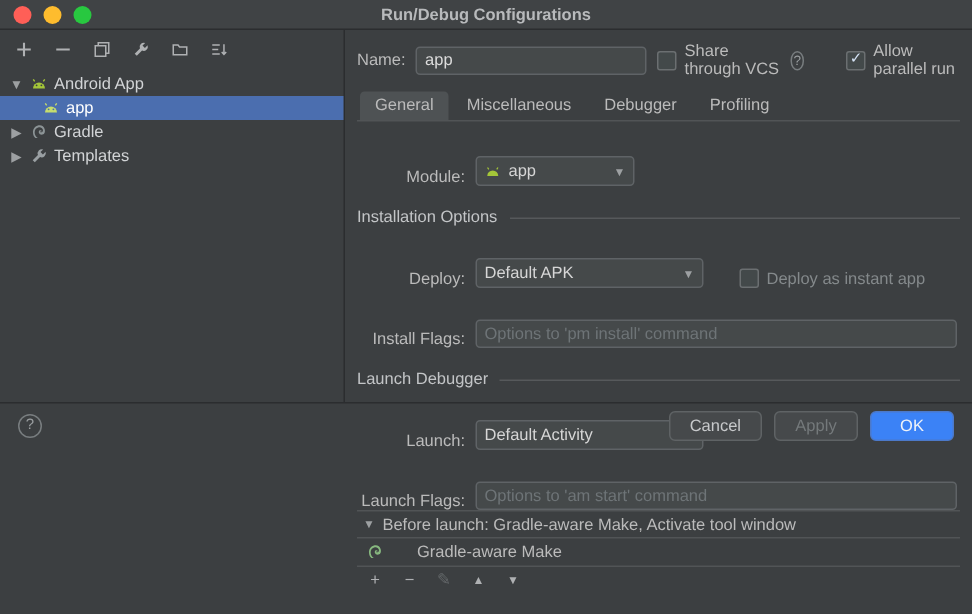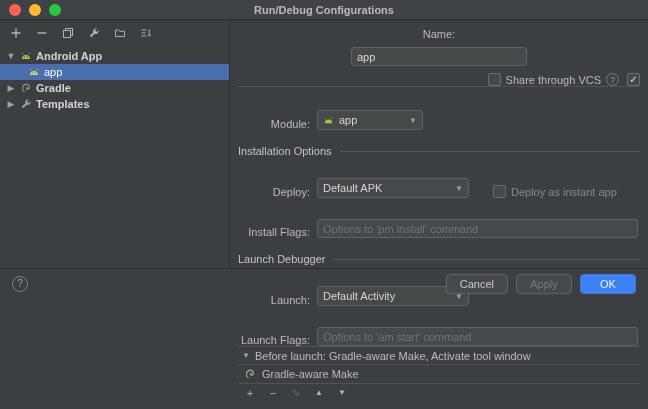--- a/index.html
+++ b/index.html
@@ -29,35 +29,35 @@
   
   .main { flex:1 1 auto; display:flex; min-height:0; }
   .sidebar { width:230px; flex:0 0 230px; border-right:1px solid #2b2d2f; display:flex; flex-direction:column; }
   .sidebar-toolbar { height:26px; display:flex; align-items:center; gap:10px; padding:0 8px; }
   .tb-btn { width:16px; height:16px; display:flex; align-items:center; justify-content:center; cursor:pointer; }
   .tree { flex:1; padding-top:2px; }
   .tree-row { height:16px; display:flex; align-items:center; gap:4px; padding-left:6px; cursor:pointer; white-space:nowrap; }
   .tree-row .arrow { width:10px; text-align:center; color:#9da0a2; font-size:9px; }
   .tree-row.selected { background:#4b6eaf; color:#ffffff; }
   .tree-row.child { padding-left:28px; }
-  .tree-label.bold { font-weight:bold; color:#d2d4d6; }
+  .tree-label.bold { font-weight:normal; color:#d2d4d6; }
   .tree-row.selected .tree-label { color:#ffffff; }
 
   
   .content { flex:1; display:flex; flex-direction:column; min-width:0; padding:6px 8px 0 8px; }
-  .name-row { display:flex; align-items:center; gap:7px; margin-top:2px;flex-direction:column; }
+  .name-row { display:flex; align-items:center; gap:7px; margin-top:2px; }
   .field-label { color:#bbbbbb; }
   input.text {
     background:#45494a; border:1px solid #5f6366; border-radius:3px;
     color:#dcdcdc; font:11px "Liberation Sans", sans-serif;
     height:19px; padding:0 5px; outline:none;
   }
   input.text::placeholder { color:#6e7477; }
   .name-input { width:176px; }
-  .right-checks { margin-left:auto; display:flex; align-items:center; gap:8px; }
+  .right-checks { margin-left:auto; display:flex; align-items:center; gap:28px; }
   .check-group { display:flex; align-items:center; gap:5px; cursor:pointer; }
   .checkbox {
     width:13px; height:13px; border:1px solid #6b6f71; border-radius:2px;
     background:#43494a; display:inline-flex; align-items:center; justify-content:center;
     flex:0 0 13px; color:#d6e4f7; font-size:10px; line-height:1;
   }
   .help-circle {
     width:13px; height:13px; border:1px solid #787d7f; border-radius:50%;
     color:#9a9ea0; font-size:9px; display:inline-flex; align-items:center; justify-content:center;
     cursor:pointer;
@@ -87,21 +87,21 @@
   .flag-input { flex:1; margin-right:2px; }
   .gap24 { width:24px; flex:0 0 24px; }
 
   .spacer { flex:1 1 auto; }
 
   
   .before-launch { border-top:1px solid #515456; }
   .bl-header { height:17px; display:flex; align-items:center; gap:5px; padding:0 4px; cursor:pointer; }
   .bl-header .arrow { font-size:8px; color:#9da0a2; }
   .bl-list { border-top:1px solid #515456; border-bottom:1px solid #515456; }
-  .bl-item { height:18px; display:flex; align-items:center; gap:6px; padding:0 6px; cursor:pointer; }
+  .bl-item { height:18px; display:flex; align-items:center; gap:22px; padding:0 6px; cursor:pointer; }
   .bl-toolbar { height:18px; display:flex; align-items:center; gap:11px; padding:0 6px; }
   .bl-tb-btn { color:#afb1b3; cursor:pointer; font-size:11px; line-height:1; width:12px; text-align:center; }
   .bl-tb-btn.small { font-size:8px; }
   .bl-tb-btn.disabled { color:#65696b; }
 
   
   .bottombar {
     height:30px; flex:0 0 30px; border-top:1px solid #2b2d2f;
     display:flex; align-items:center; padding:0 12px; gap:8px;
   }
@@ -213,24 +213,31 @@
         <span class="field-label">Name:</span>
         <input class="text name-input" type="text" value="app" style="">
         <div class="right-checks">
           <span class="check-group">
             <span class="checkbox"></span>
             <span>Share through VCS</span>
             <span class="help-circle">?</span>
           </span>
           <span class="check-group">
             <span class="checkbox">✓</span>
+            <span>Allow parallel run</span>
           </span>
         </div>
       </div>
 
+      <div class="tabs">
+        <span class="tab selected">General</span>
+        <span class="tab">Miscellaneous</span>
+        <span class="tab">Debugger</span>
+        <span class="tab">Profiling</span>
+      </div>
       <hr class="tabs-sep">
 
       <div class="form-row">
         <span class="lbl-col">Module:</span>
         <div class="combo module">
           <svg width="11" height="11" viewBox="0 0 12 12">
               <path d="M3.1 4.2 2.2 2.9M8.9 4.2l.9-1.3" stroke="#a4c639" stroke-width="0.9" fill="none"></path>
               <path d="M2 9a4 4 0 0 1 8 0z" fill="#a4c639"></path>
             </svg>
           <span class="combo-value">app</span>

